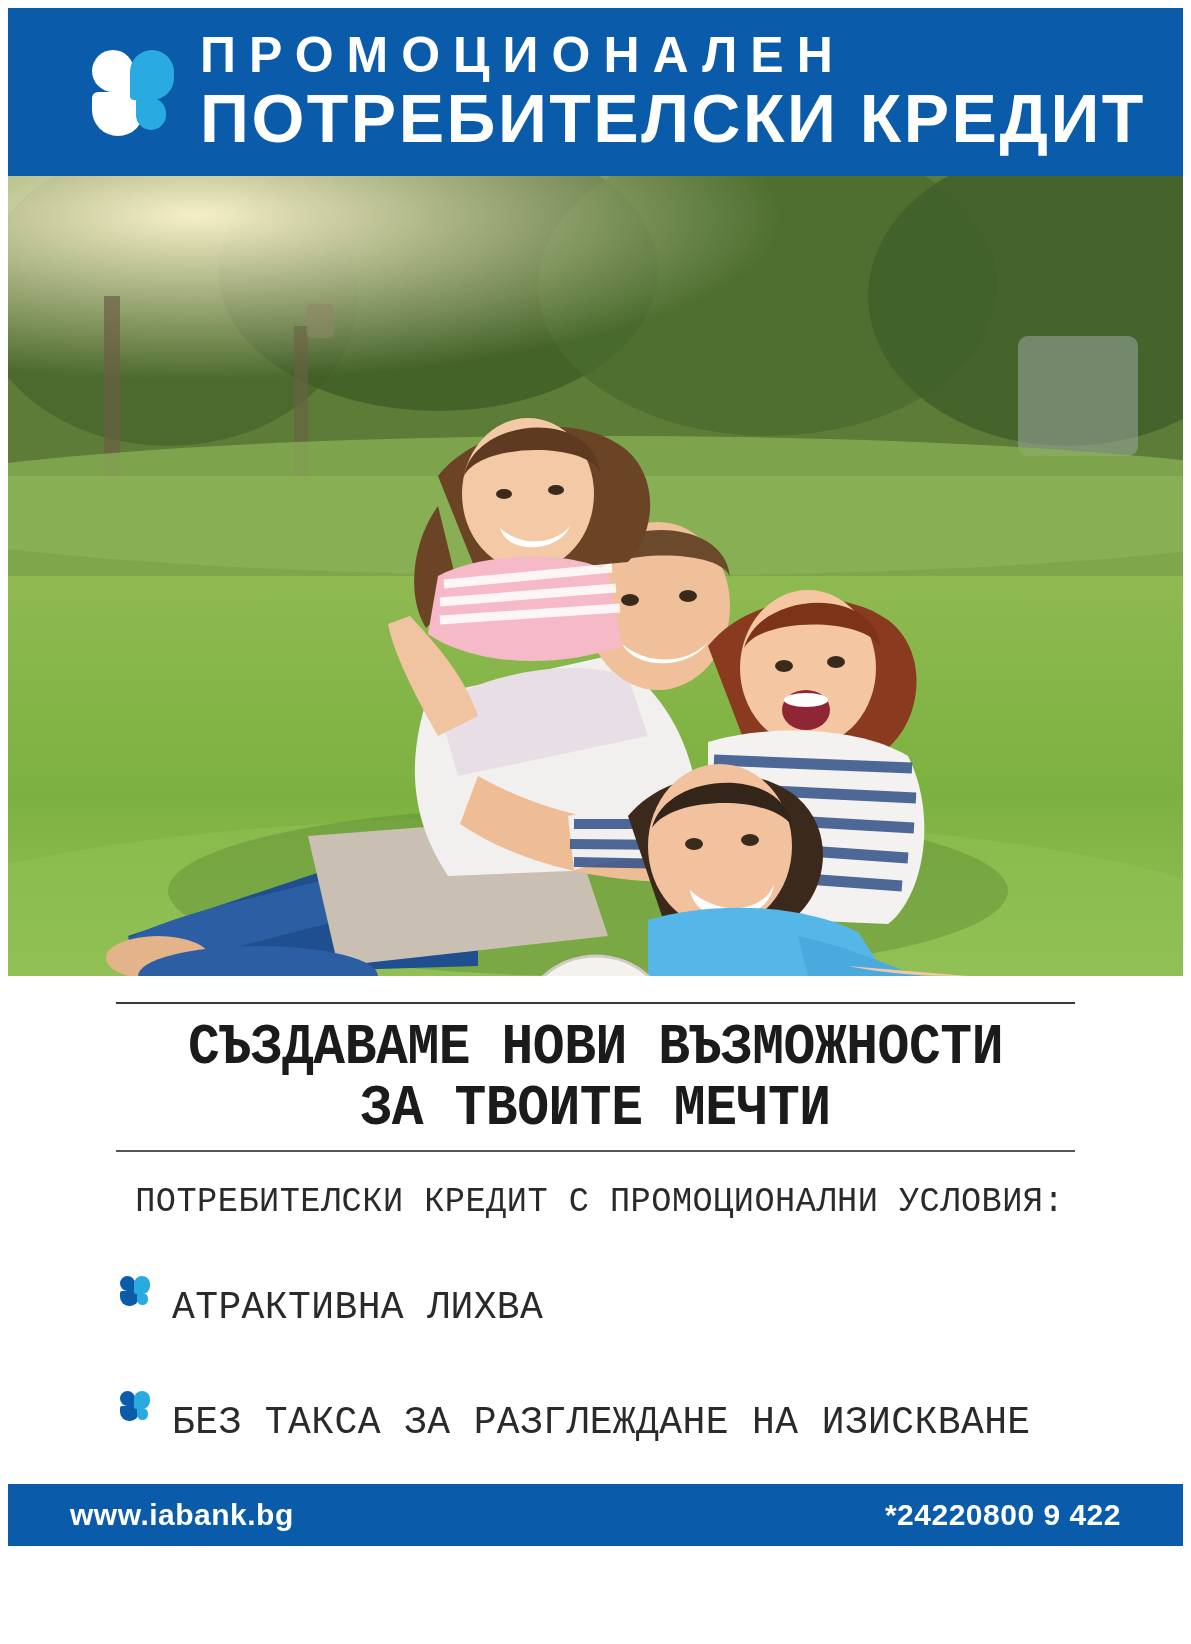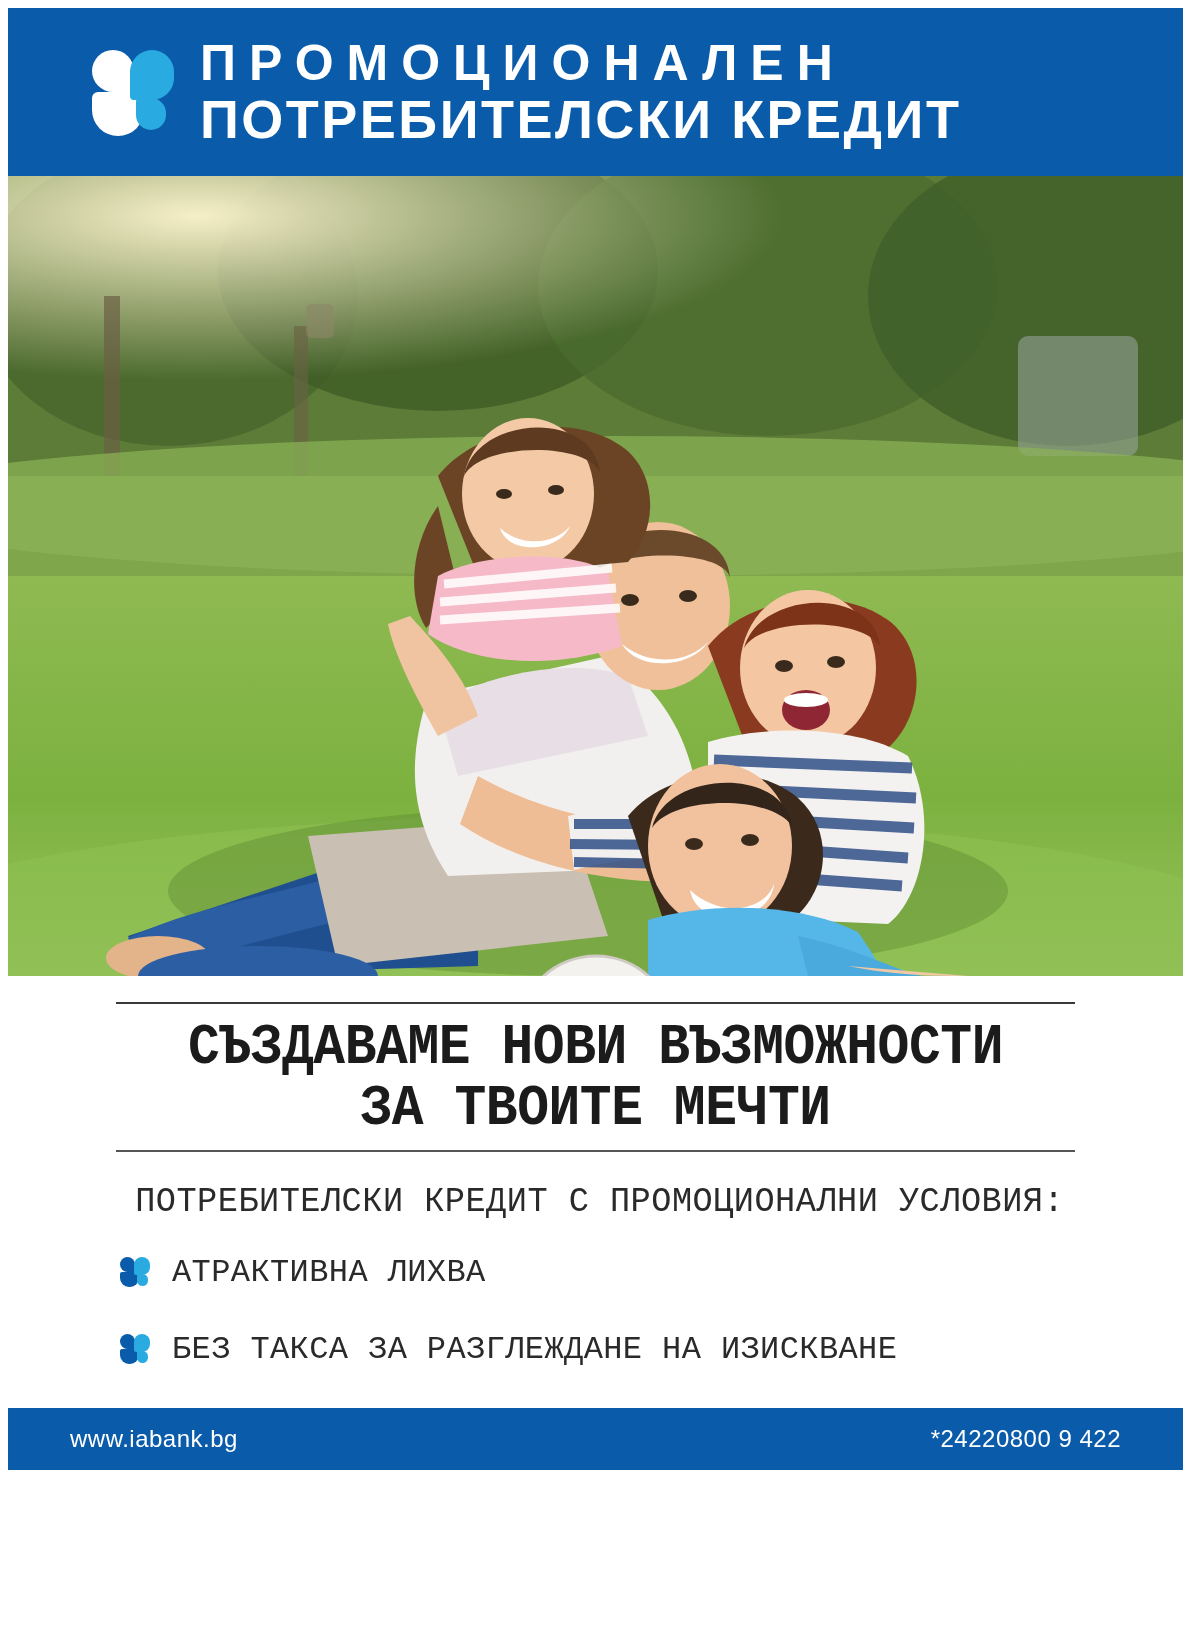--- a/index.html
+++ b/index.html
@@ -82,21 +82,21 @@
     color: #ffffff;
   }
   .header-line1 {
     font-size: 50px;
     font-weight: bold;
     letter-spacing: 13px;
     line-height: 1.08;
     white-space: nowrap;
   }
   .header-line2 {
-    font-size: 54px;
+    font-size: 68px;
     font-weight: bold;
     letter-spacing: 2.5px;
     line-height: 1.08;
     white-space: nowrap;
   }
 
   
   .photo {
     position: relative;
     height: 800px;
@@ -184,42 +184,43 @@
     border-radius: 8px 8px 8px 2px;
   }
   .bullet-icon .bi-light-bottom {
     position: absolute;
     left: 17px; top: 17px;
     width: 11px; height: 12px;
     background: #29abe2;
     border-radius: 2px 6px 6px 6px;
   }
   .bullet-text {
-    font-size: 32px;
+    font-size: 38px;
     color: #2a2a2a;
     letter-spacing: 0.4px;
     white-space: nowrap;
+    margin-top: 32px;
   }
 
   
   .footer {
     height: 62px;
     background: #0a5ba9;
     color: #ffffff;
     display: flex;
     align-items: center;
     justify-content: space-between;
     padding: 0 62px;
     box-sizing: border-box;
     flex: none;
     margin-bottom: 0;
   }
   .footer-item {
-    font-size: 24px;
-    font-weight: normal;
+    font-size: 30px;
+    font-weight: bold;
     letter-spacing: 0.5px;
   }
   .footer-center { flex: 1; text-align: right; }
   .footer-right { text-align: right; }
 </style>
 </head>
 <body>
 
 <div class="poster">
 

